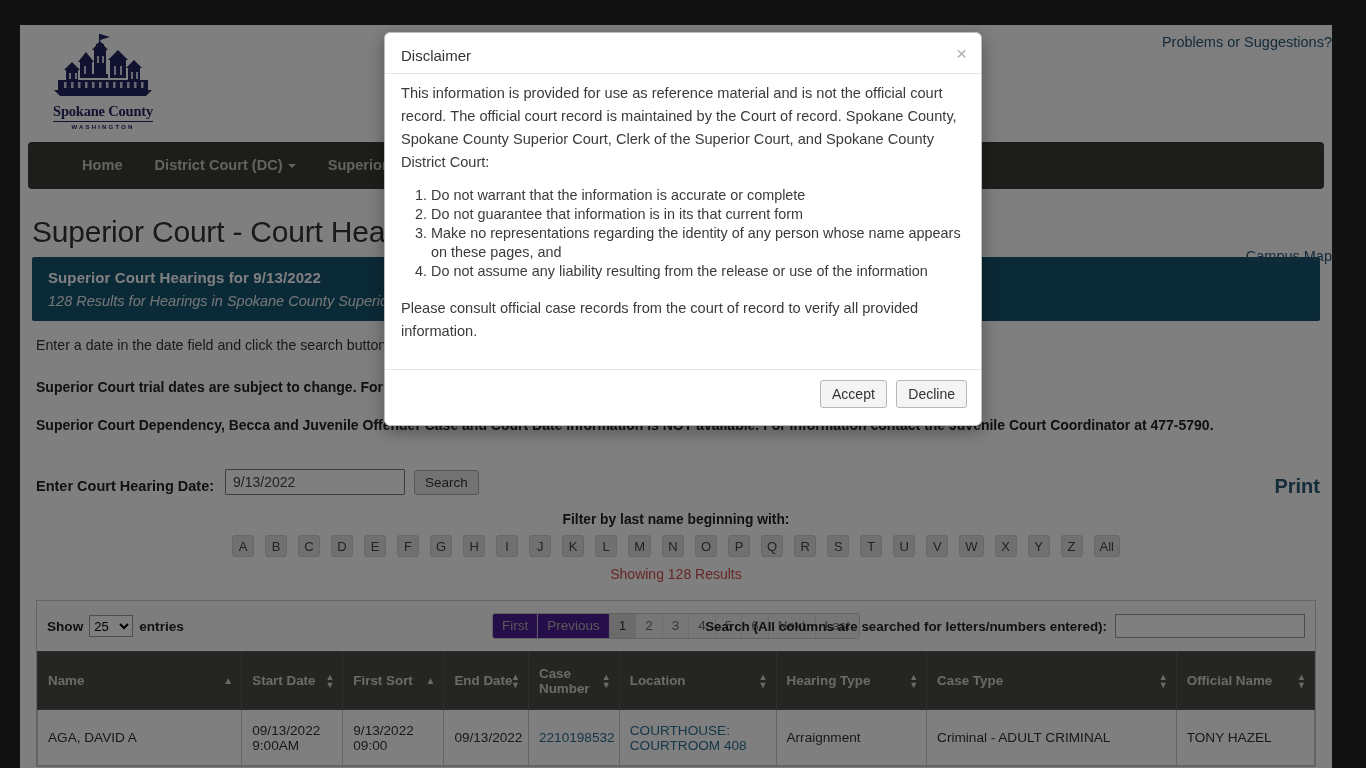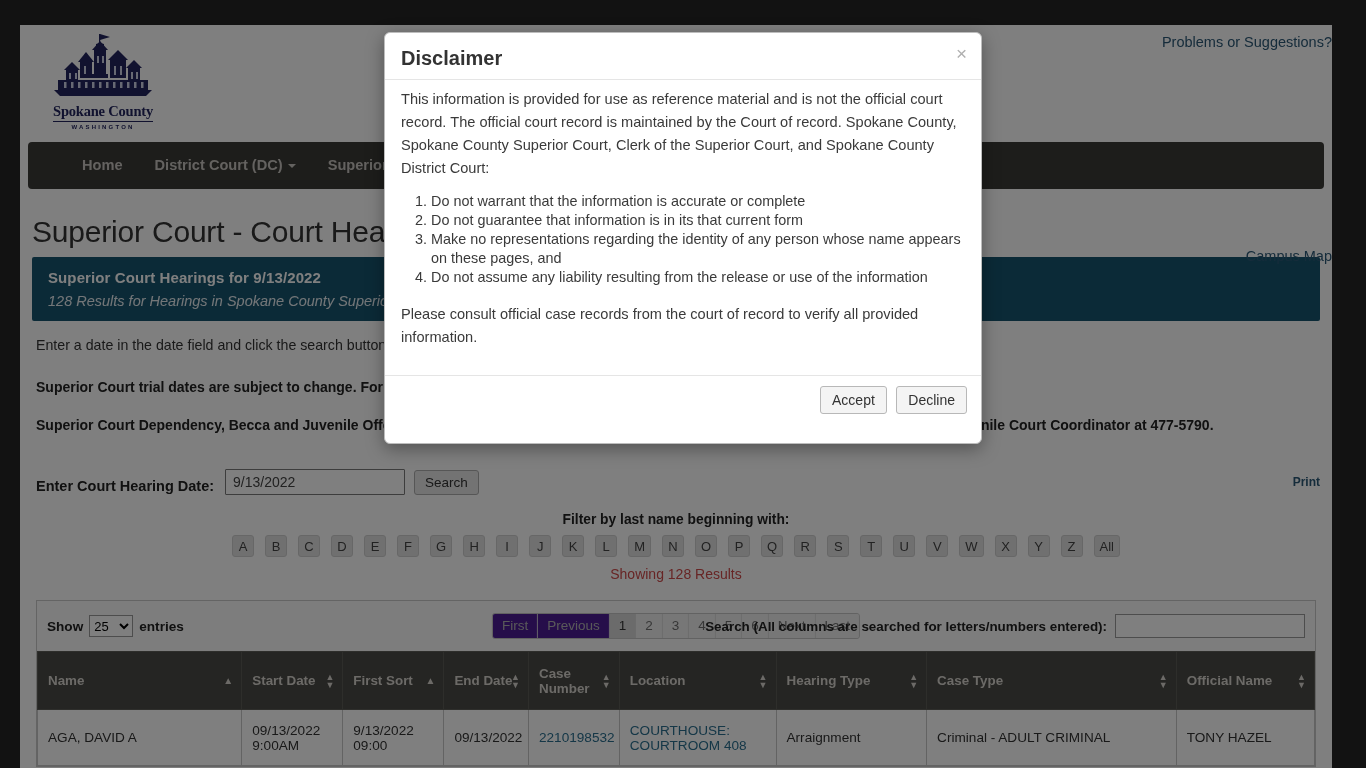--- a/index.html
+++ b/index.html
@@ -170,21 +170,21 @@
     background: #e6e6e6;
     border: 1px solid #adadad;
     border-radius: 3px;
     color: #333;
     cursor: pointer;
     font-family: "Liberation Sans", sans-serif;
   }
   .print-link {
     position: absolute;
     right: 0px; top: 6px;
-    font-size: 12px;
+    font-size: 20px;
     font-weight: bold;
     color: #2b5876;
     text-decoration: none;
     text-align: center;
   }
 
   
   .filter-block { margin-top: 17px; text-align: center; }
   .filter-title { font-size: 13.8px; font-weight: bold; color: #222; }
   .alpha-row {
@@ -321,22 +321,22 @@
     border-radius: 6px;
     box-shadow: 0 5px 18px rgba(0,0,0,0.35);
     z-index: 100;
   }
   .modal-header {
     padding: 14px 16px 9px 16px;
     border-bottom: 1px solid #e5e5e5;
     position: relative;
   }
   .modal-title {
-    font-size: 20px;
-    font-weight: bold;
+    font-size: 15px;
+    font-weight: normal;
     color: #333;
   }
   .modal-close {
     position: absolute;
     right: 14px; top: 11px;
     font-size: 19px;
     line-height: 19px;
     color: #b0b0b0;
     cursor: pointer;
     font-family: "Liberation Sans", sans-serif;
@@ -358,21 +358,21 @@
     font-size: 14.4px;
     line-height: 19px;
     color: #3a3a3a;
     margin-bottom: 0px;
     padding-bottom: 0px;
   }
   .modal-footer {
     border-top: 1px solid #e5e5e5;
     padding: 10px 14px;
     text-align: right;
-    height: 68px;
+    height: 56px;
   }
   .modal-btn {
     background: #f4f4f4;
     border: 1px solid #b8b8b8;
     border-radius: 3px;
     padding: 5px 11px;
     font-size: 14px;
     color: #333;
     cursor: pointer;
     margin-left: 5px;

